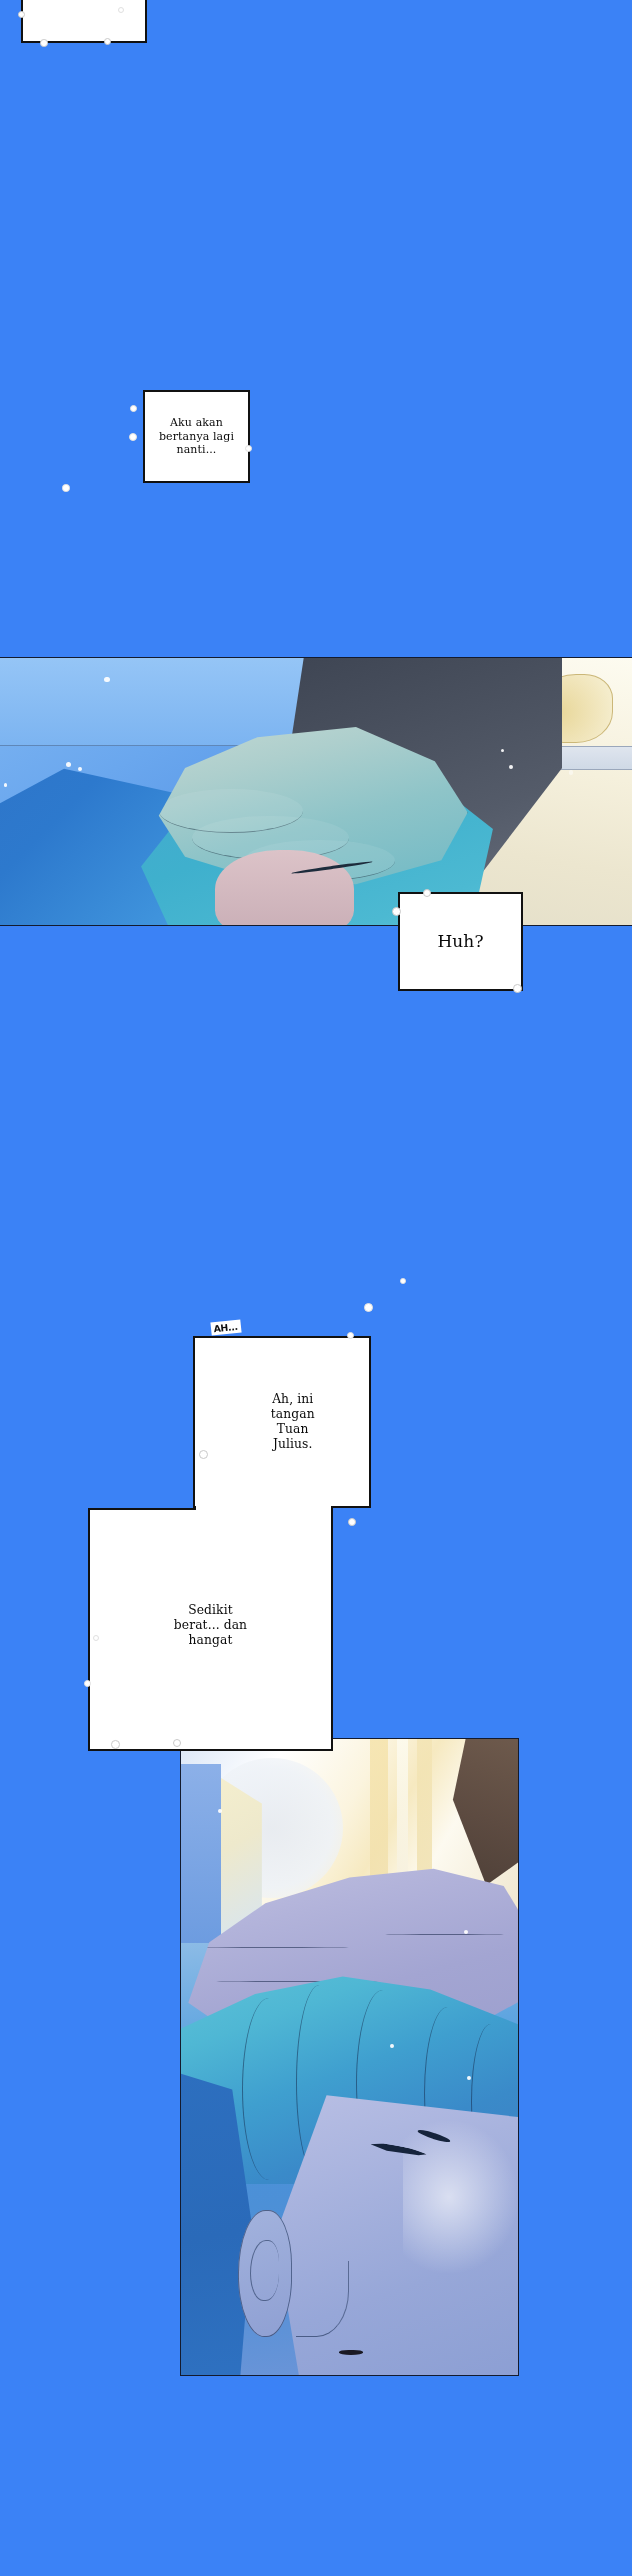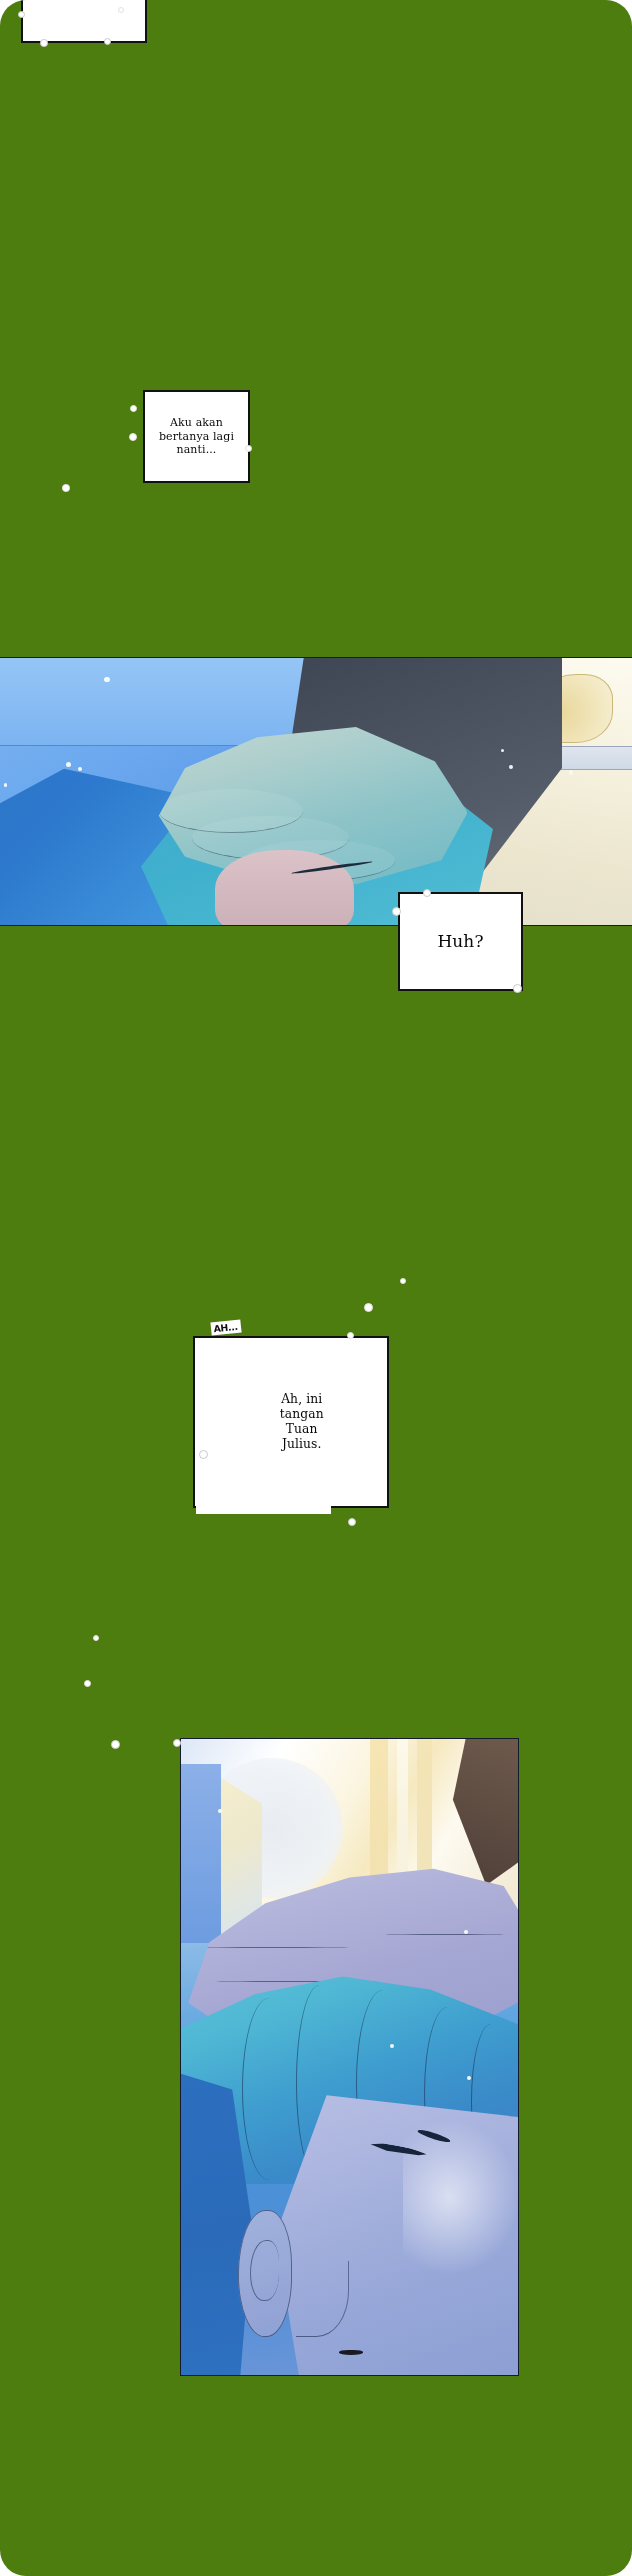--- a/index.html
+++ b/index.html
@@ -5,23 +5,22 @@
   * { margin:0; padding:0; box-sizing:border-box; }
   html, body {
     width:632px;
     background:#ffffff;
     font-family:"DejaVu Serif", serif;
   }
   #page {
     position:relative;
     width:632px;
     height:2576px;
-    background:#4d7c0f;
+    background:#3b82f6;
     overflow:hidden;
-    border-radius:26px;
   }
 
   
   .bubble {
     position:absolute;
     background:#ffffff;
     border:2.5px solid #111111;
     display:flex;
     align-items:center;
     justify-content:center;
@@ -45,21 +44,21 @@
 
   
   #bubble-1 { left:143px; top:390px; width:107px; height:93px; }
   #bubble-1 .bubble-text { font-size:11px; }
 
   
   #bubble-2 { left:398px; top:892px; width:125px; height:99px; }
   #bubble-2 .bubble-text { font-size:17px; }
 
   
-  #bubble-3 { left:193px; top:1336px; width:196px; height:172px; }
+  #bubble-3 { left:193px; top:1336px; width:178px; height:172px; }
   #bubble-3 .bubble-text { font-size:12.3px; padding-left:21.4px; }
 
   
   #bubble-4 { left:88px; top:1508px; width:245px; height:243px; }
   #bubble-4 .bubble-text { font-size:12.3px; transform:translateY(-3.8px); }
 
   
   .joint-mask {
     position:absolute; background:#ffffff; z-index:31;
   }
@@ -348,20 +347,25 @@
   <div class="sparkle dim" style="left:364px; top:1303px; width:9.4px; height:9.4px;"></div>
   <div class="sparkle dim" style="left:347px; top:1332px; width:7px; height:7px;"></div>
 
   <div class="bubble" id="bubble-3">
     <span class="bubble-text">Ah, ini
 tangan
 Tuan
 Julius.</span>
   </div>
 
+  <div class="bubble" id="bubble-4">
+    <span class="bubble-text">Sedikit
+berat... dan
+hangat</span>
+  </div>
 
   <div class="joint-mask" id="joint-1"></div>
 
   <div id="sfx-ah">AH...</div>
 
   <div class="sparkle" style="left:199px; top:1450px; width:9.4px; height:9.4px;"></div>
   <div class="sparkle" style="left:348px; top:1518px; width:8.2px; height:8.2px;"></div>
   <div class="sparkle dim" style="left:93px; top:1635px; width:6.3px; height:6.3px;"></div>
   <div class="sparkle dim" style="left:84px; top:1680px; width:7px; height:7px;"></div>
   <div class="sparkle" style="left:111px; top:1740px; width:8.8px; height:8.8px;"></div>

